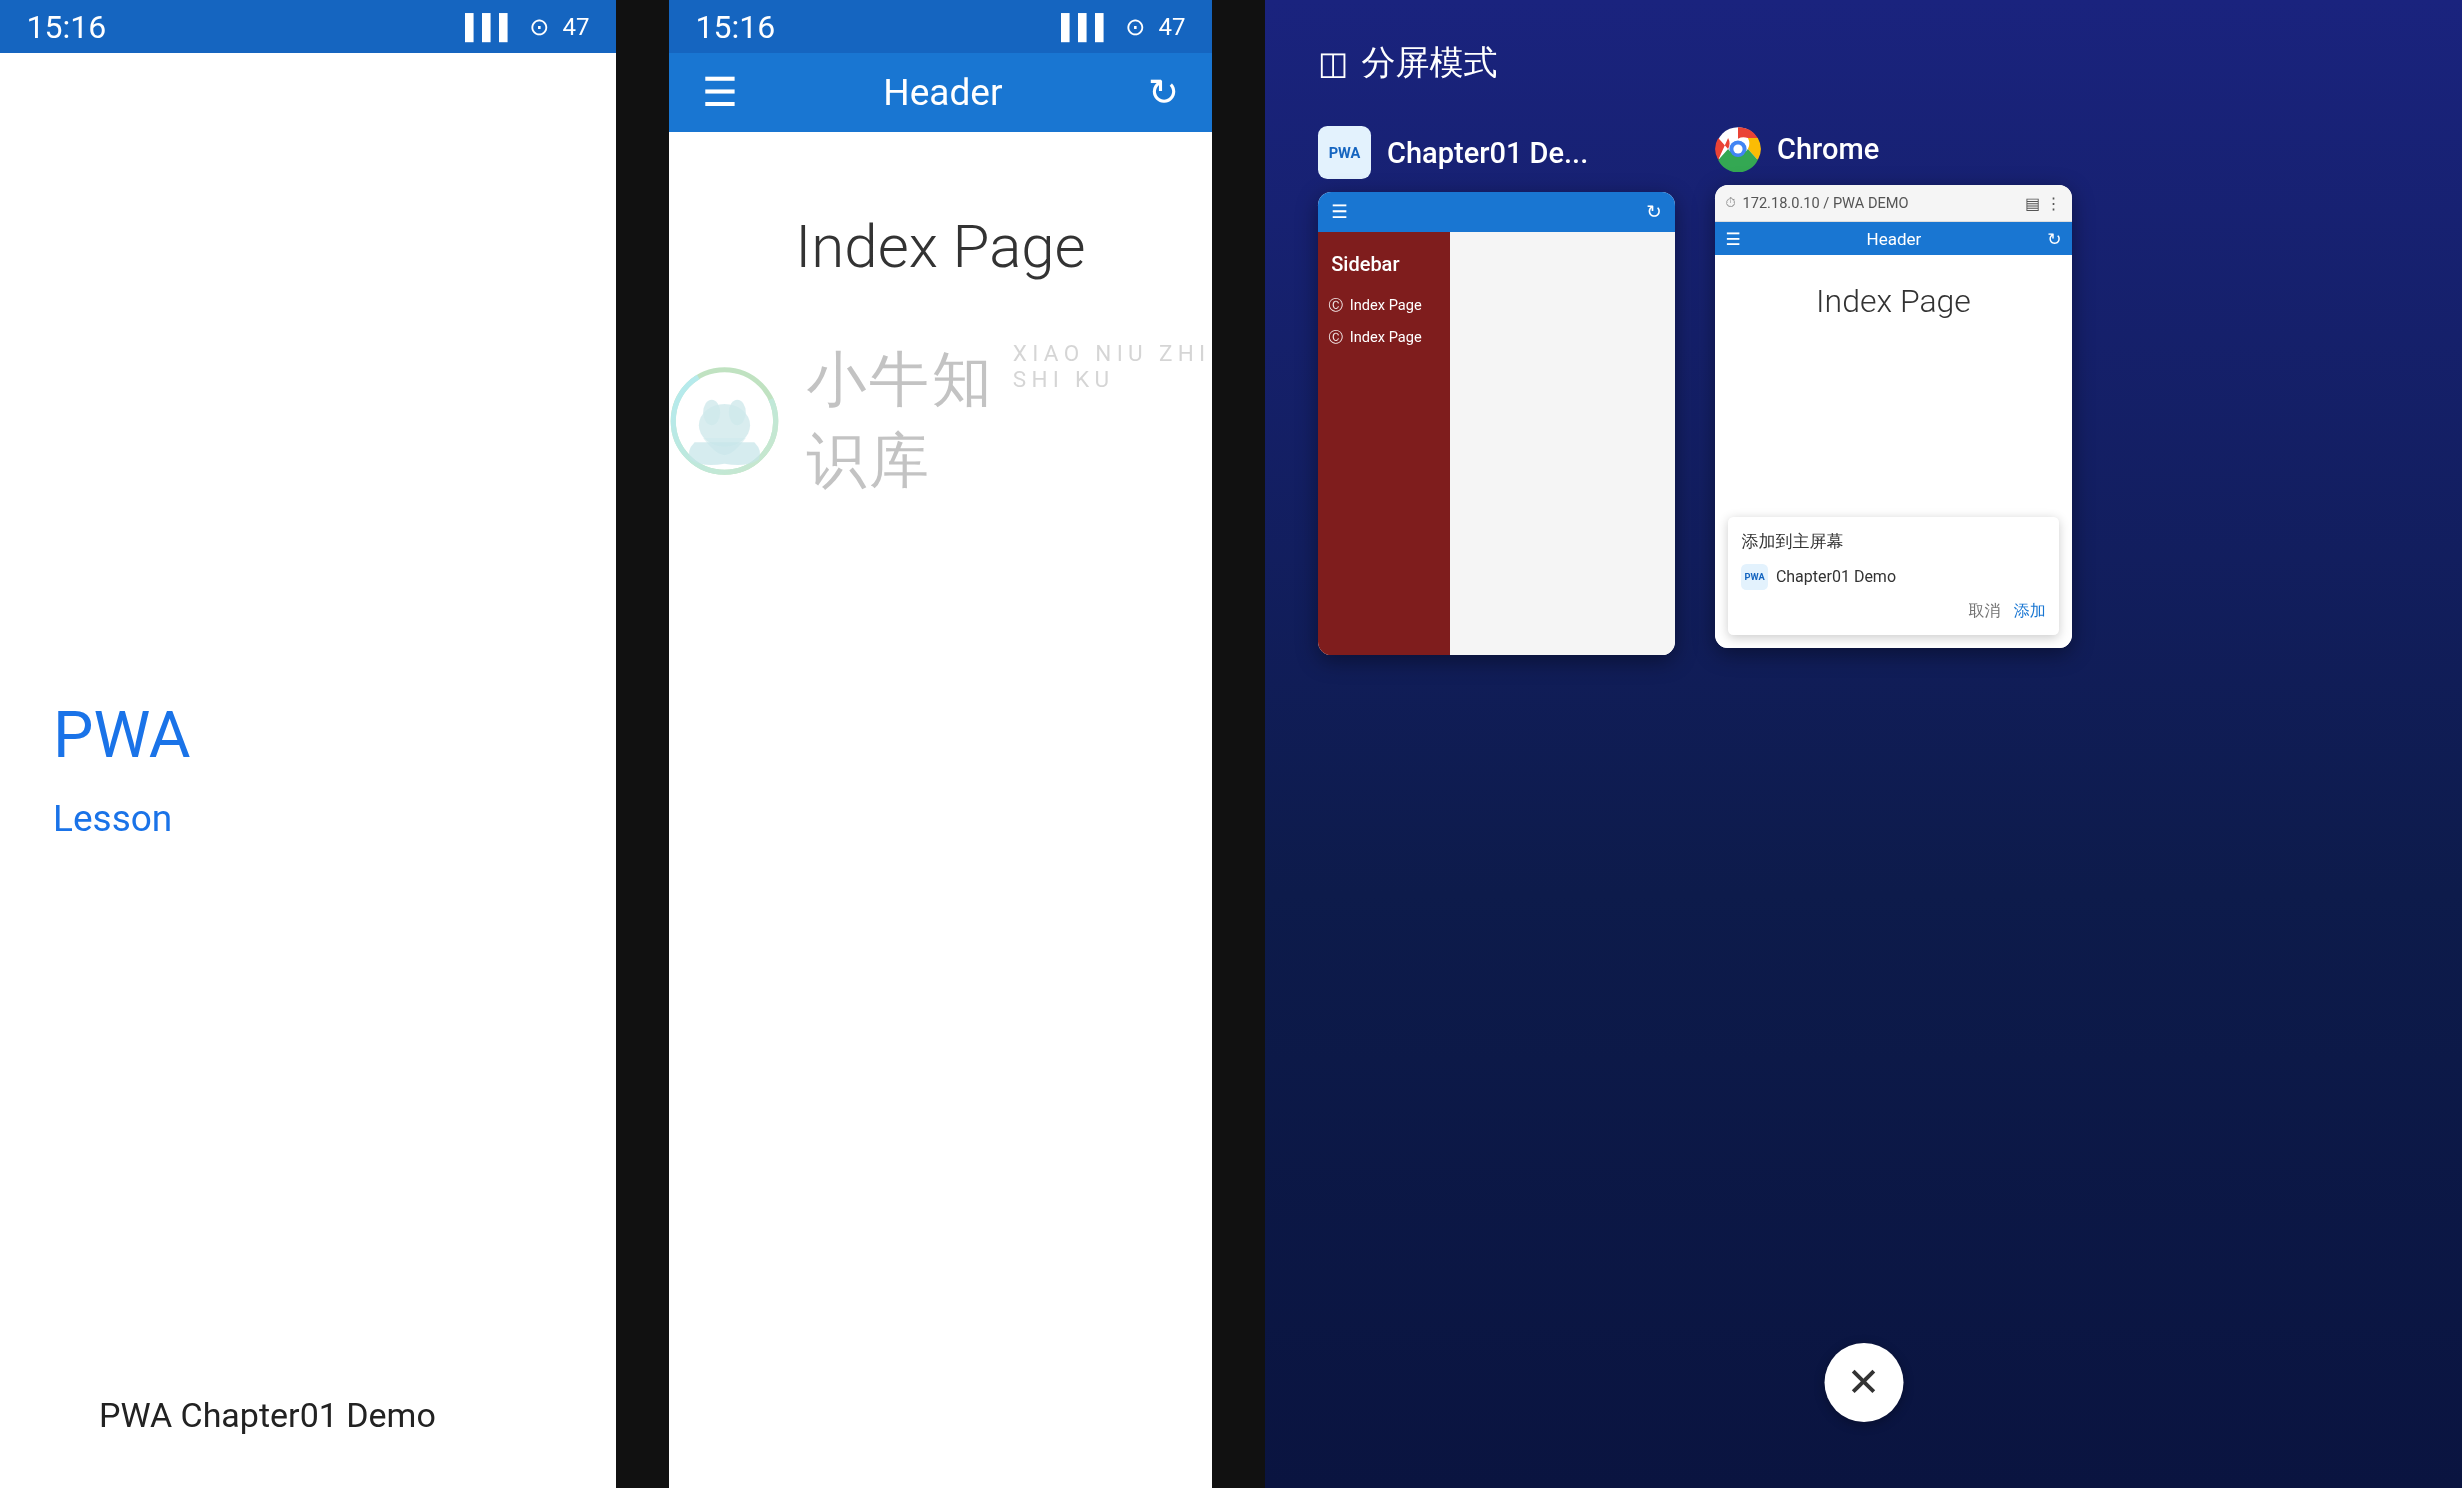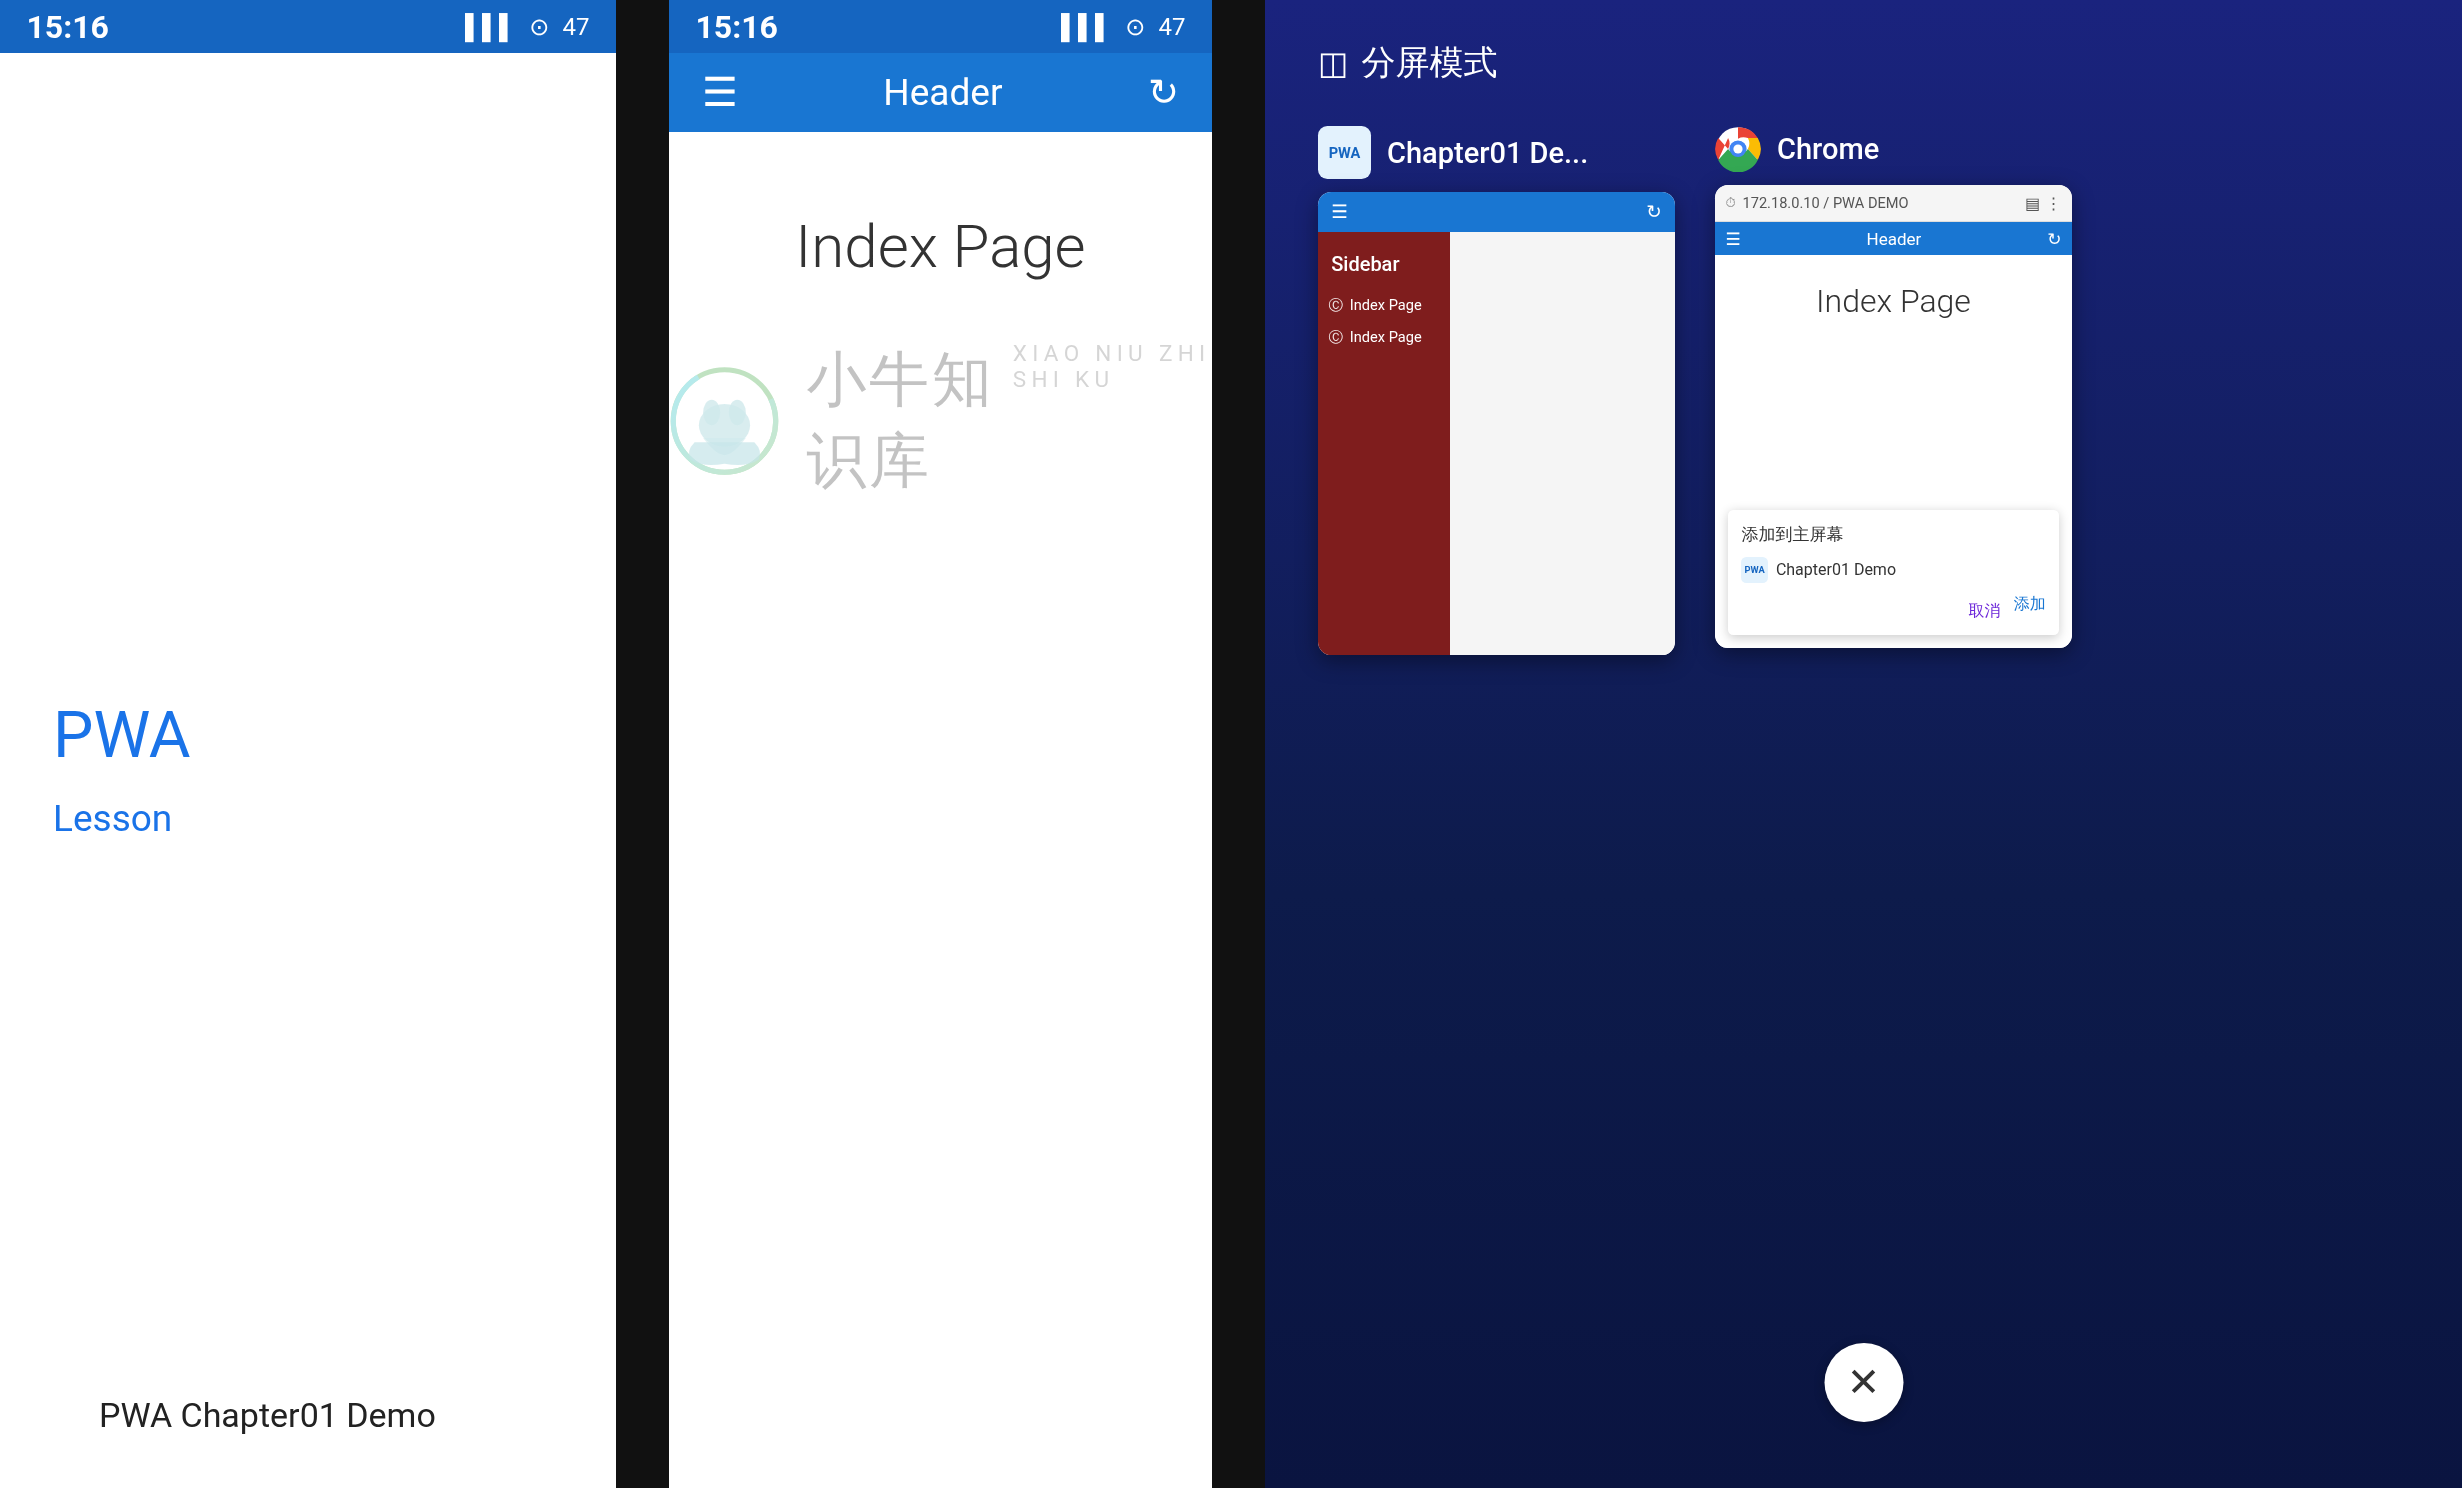--- a/index.html
+++ b/index.html
@@ -27,21 +27,21 @@
       height: 53px;
       background: #1565c0;
       display: flex;
       align-items: center;
       justify-content: space-between;
       padding: 0 26.5px;
     }
     .status-time {
       color: #fff;
       font-size: 32px;
-      font-weight: 700;
+      font-weight: 400;
     }
     .status-icons {
       display: flex;
       align-items: center;
       gap: 13.2px;
     }
     .status-icons span {
       color: #fff;
       font-size: 24px;
     }
@@ -389,24 +389,23 @@
     .dialog-app-name {
       font-size: 16px;
       color: #333;
     }
     .dialog-buttons {
       display: flex;
       justify-content: flex-end;
       gap: 13.2px;
     }
     .dialog-cancel {
-      color: #6d28d9;
+      color: #737373;
       font-size: 16px;
       cursor: pointer;
-      margin-top: 7px;
     }
     .dialog-add {
       color: #1976d2;
       font-size: 16px;
       font-weight: 500;
       cursor: pointer;
     }
 
     
     .close-button {

